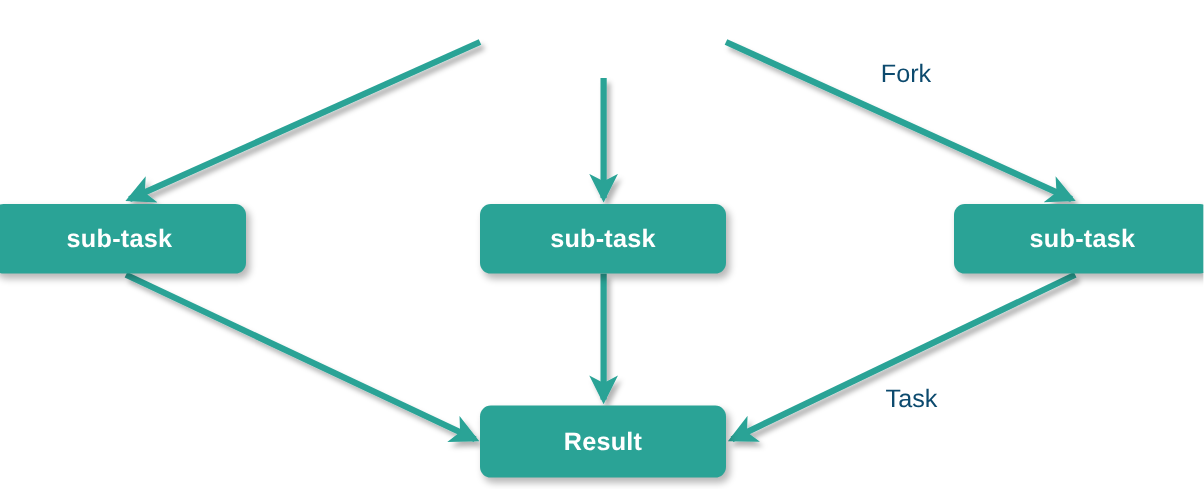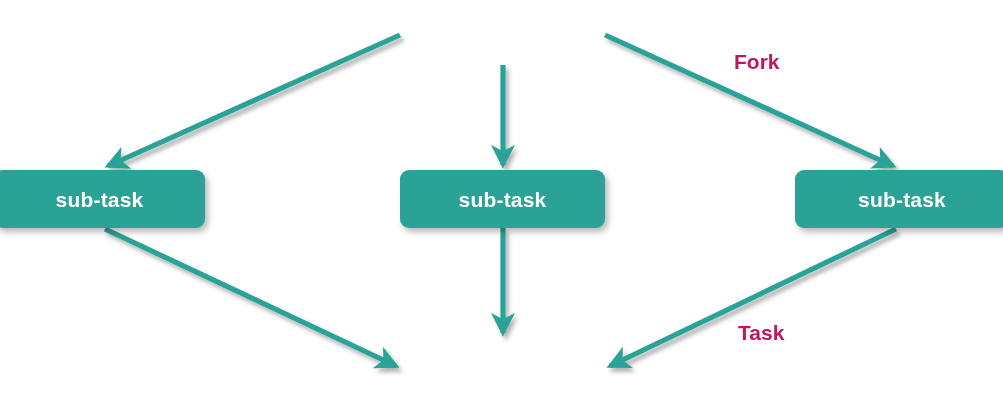--- a/index.html
+++ b/index.html
@@ -39,23 +39,23 @@
     box-shadow: 3px 4px 6px rgba(0,0,0,0.28);
     z-index: 5;
     user-select: none;
   }
   .node-label {
     display: block;
     line-height: 1;
   }
   .edge-label {
     position: absolute;
-    color: #be185d;
+    color: #0c4a6e;
     font-size: 21px;
-    font-weight: bold;
+    font-weight: normal;
     white-space: nowrap;
     z-index: 6;
     user-select: none;
   }
   
   #node-task        { left: 400px; top: 5px;   width: 205px; height: 60px; }
   #node-subtask-1   { left: -6px;  top: 170px; width: 211px; height: 58px; }
   #node-subtask-2   { left: 400px; top: 170px; width: 205px; height: 58px; }
   #node-subtask-3   { left: 795px; top: 170px; width: 214px; height: 58px; }
   #node-result      { left: 400px; top: 338px; width: 205px; height: 60px; }
@@ -100,18 +100,21 @@
   </div>
 
   <div class="node" id="node-subtask-2">
     <span class="node-label">sub-task</span>
   </div>
 
   <div class="node" id="node-subtask-3">
     <span class="node-label">sub-task</span>
   </div>
 
+  <div class="node" id="node-result">
+    <span class="node-label">Result</span>
+  </div>
 
   <span class="edge-label" id="label-fork">Fork</span>
 
   <span class="edge-label" id="label-join">Task</span>
 
 </div>
 
 </body></html>

